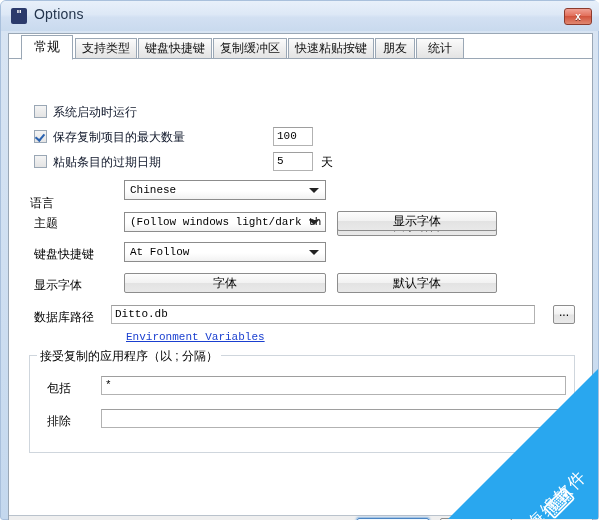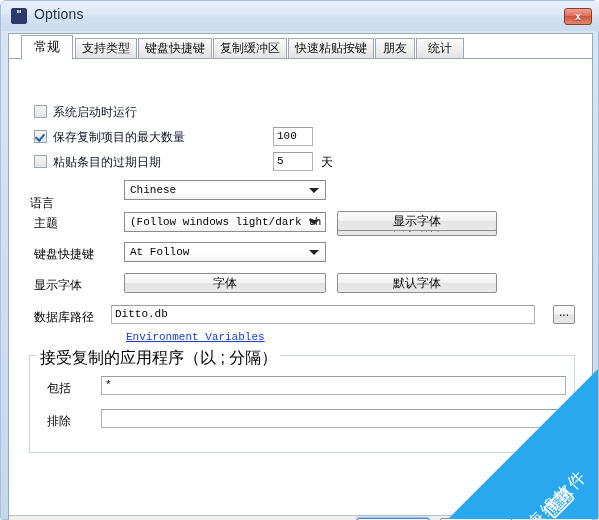--- a/index.html
+++ b/index.html
@@ -245,21 +245,21 @@
   
   .groupbox {
     position: absolute;
     box-sizing: border-box;
     border: 1px solid #cfd6dd;
     background: transparent;
   }
   .groupbox-title {
     position: absolute;
     background: #ffffff;
-    font-size: 16px;
+    font-size: 12px;
     color: #000;
     padding: 0 3px;
     white-space: nowrap;
   }
 
   
   .footer {
     position: absolute;
     left: 0; top: 456px;
     width: 583px;

